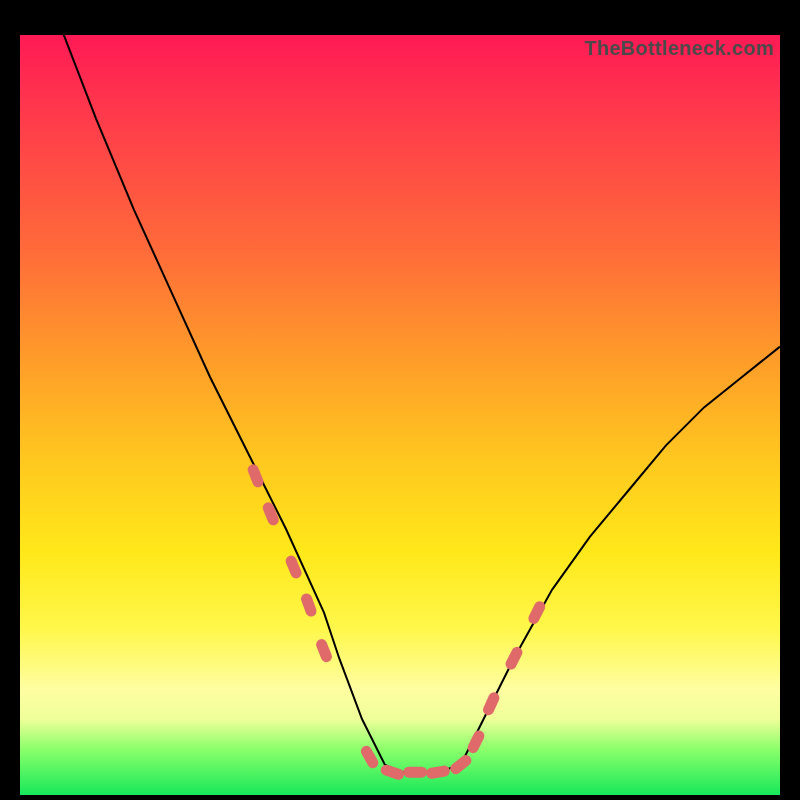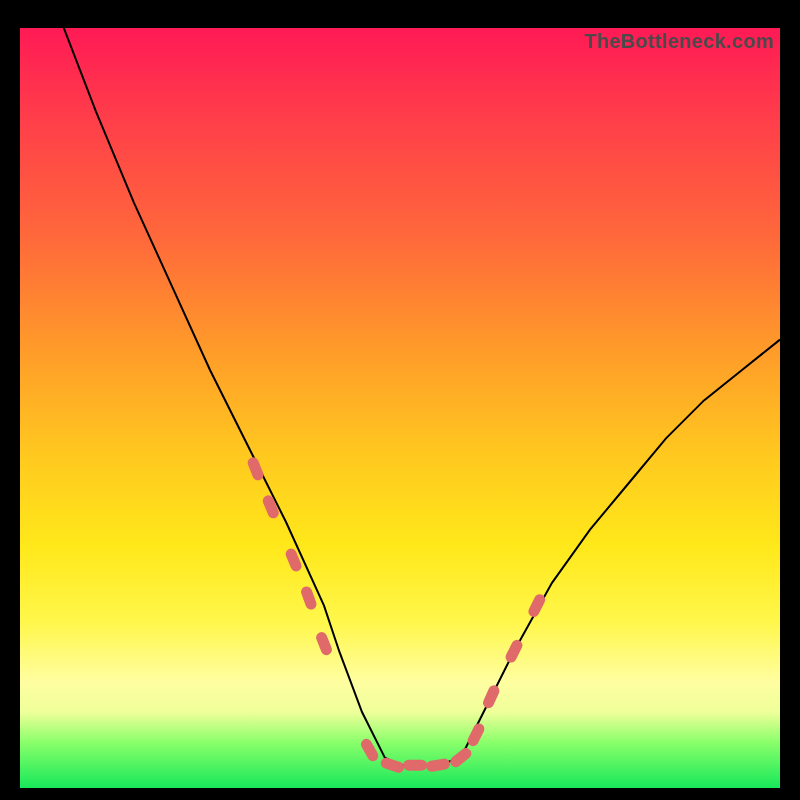--- a/index.html
+++ b/index.html
@@ -7,21 +7,21 @@
     padding: 0;
     width: 800px;
     height: 800px;
     background: #000;
     font-family: Arial, Helvetica, sans-serif;
     overflow: hidden;
   }
   .frame {
     position: absolute;
     left: 20px;
-    top: 28px;
+    top: 35px;
     width: 760px;
     height: 579px;
     background: #f9a8d4;
   }
   .plot-area {
     position: absolute;
     left: 0;
     top: 0;
     width: 760px;
     height: 760px;

